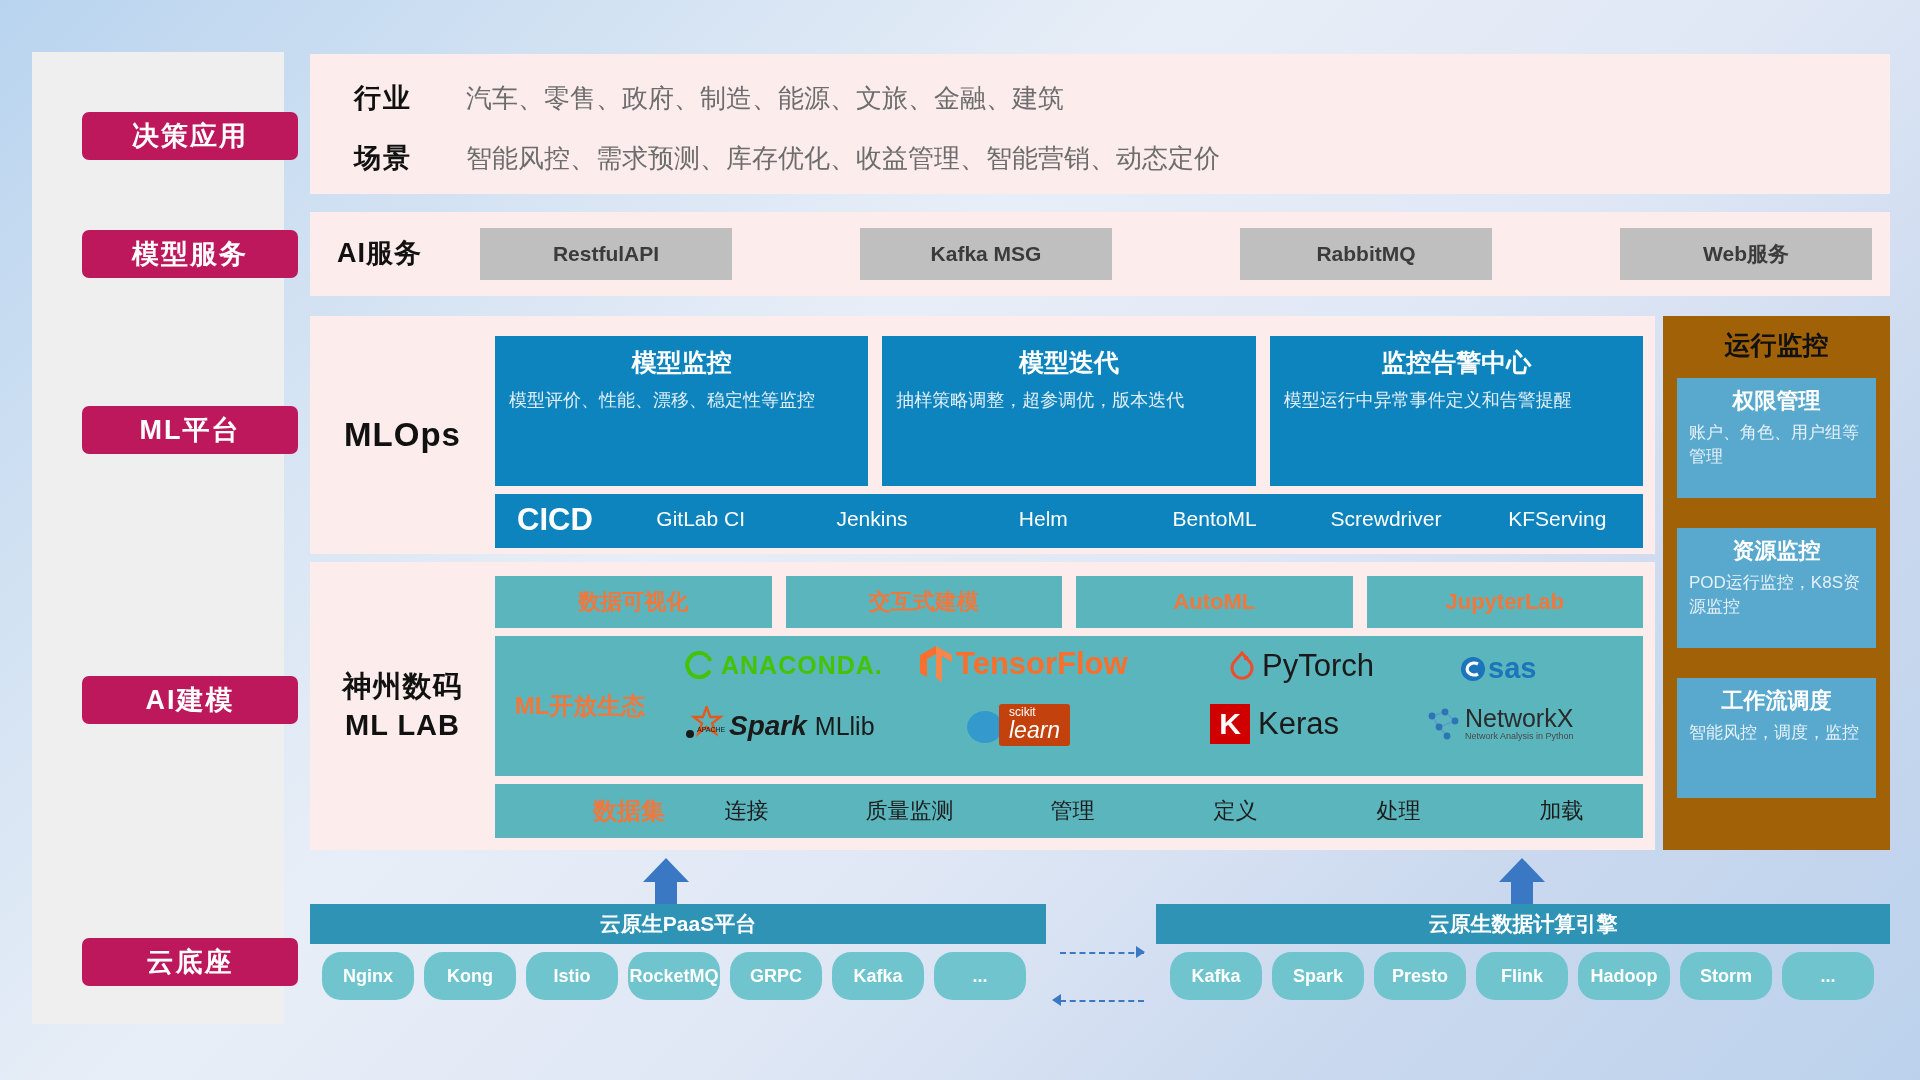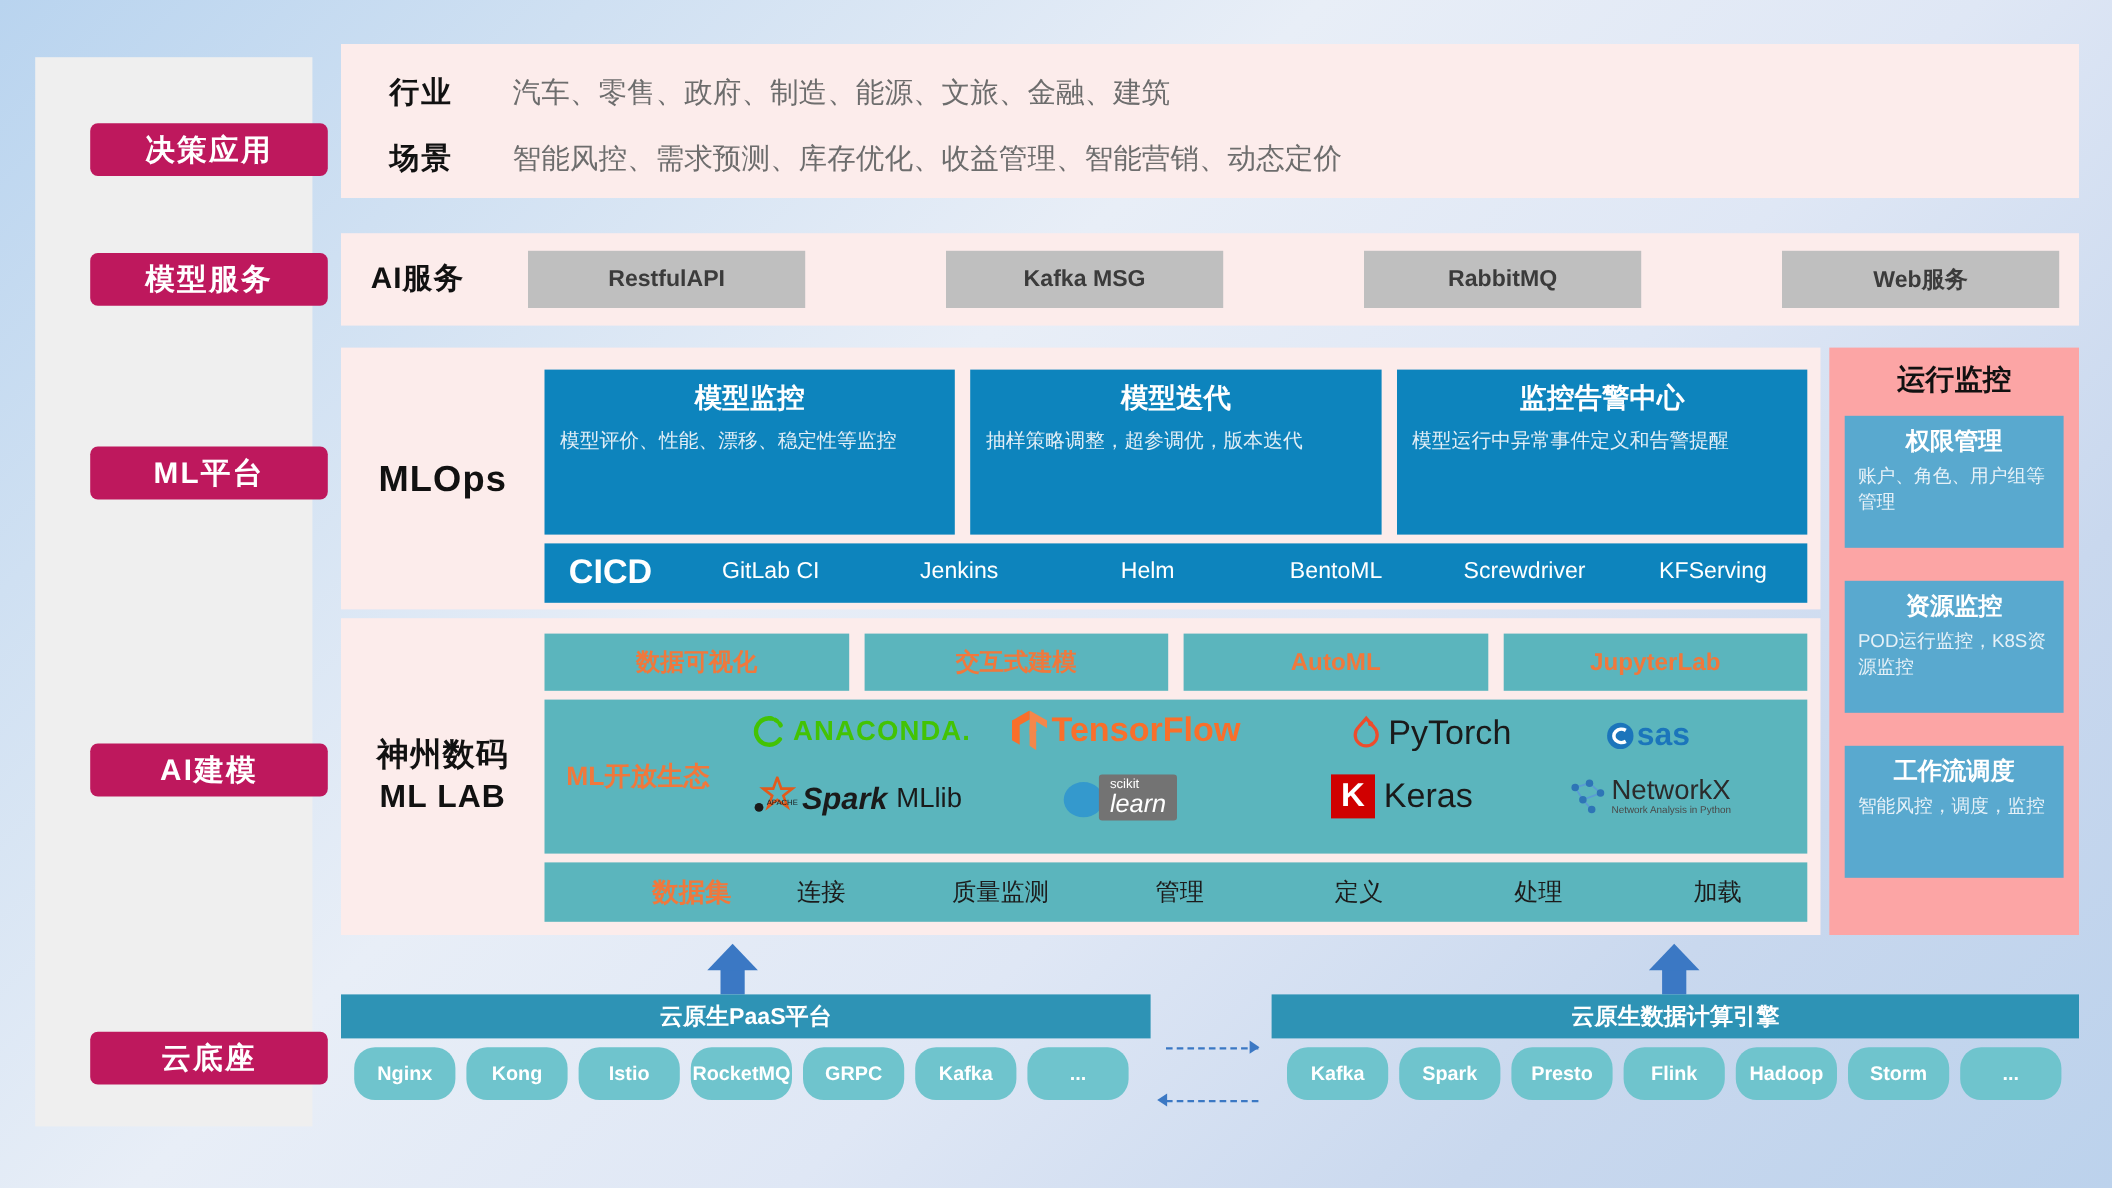--- a/index.html
+++ b/index.html
@@ -32,21 +32,21 @@
     background:#fceceb;
   }
   .band-label{
     position:absolute;
     font-weight:bold;color:#111;
     display:flex;align-items:center;justify-content:center;
     text-align:center;line-height:1.15;
   }
 
   
-  #band-industry{top:40px;width:1580px;height:140px;}
+  #band-industry{top:54px;width:1580px;height:140px;}
   .ind-row{position:absolute;display:flex;align-items:center;}
   .ind-key{width:110px;font-size:27px;font-weight:bold;color:#111;text-align:center;letter-spacing:2px;}
   .ind-val{font-size:26px;color:#6d6d6d;margin-left:28px;white-space:nowrap;}
 
   
   #band-ai{top:212px;width:1580px;height:84px;}
   .ai-label{left:0;top:0;width:139px;height:84px;font-size:27px;letter-spacing:1px;}
   .ai-chips{position:absolute;left:170px;top:16px;right:18px;height:52px;display:flex;gap:0;justify-content:space-between;}
   .ai-chip{
     width:252px;height:52px;background:#bfbfbf;
@@ -87,21 +87,21 @@
 
   .ds-row{
     position:absolute;left:185px;top:222px;right:12px;height:54px;background:#5bb5bd;
     display:flex;align-items:center;
   }
   .ds-label{width:170px;flex:none;color:#f0783c;font-size:24px;font-weight:bold;text-align:right;}
   .ds-items{flex:1;display:flex;}
   .ds-item{flex:1;text-align:center;color:#1c1c1c;font-size:22px;}
 
   
-  #band-monitor{position:absolute;left:1663px;top:316px;width:227px;height:534px;background:#fca5a5;}
+  #band-monitor{position:absolute;left:1663px;top:316px;width:227px;height:534px;background:#a16207;}
   .mon-title{position:absolute;top:12px;left:0;width:100%;text-align:center;font-size:26px;font-weight:bold;color:#111;}
   .mon-card{position:absolute;left:14px;width:199px;background:#59a9cf;padding:8px 12px;box-sizing:border-box;}
   .mon-card-title{color:#fff;font-size:22px;font-weight:bold;text-align:center;}
   .mon-card-desc{color:#e6f1f8;font-size:17px;line-height:1.4;margin-top:5px;}
 
   
   .arrow-up{position:absolute;width:0;height:0;}
   .arrow-shaft{position:absolute;background:#3b78c4;}
   .cloud-bar{
     position:absolute;height:40px;background:#2e93b5;
@@ -251,21 +251,21 @@
             <text x="12" y="26" font-size="7" fill="#1a1a1a" font-family="Liberation Sans, sans-serif">APACHE</text>
           </svg>
           <span class="logo-txt" style="color:#1a1a1a;font-size:28px;margin-left:2px;font-style:italic;">Spark</span>
           <span class="logo-txt" style="color:#1a1a1a;font-size:25px;font-weight:normal;margin-left:8px;">MLlib</span>
         </div>
 
         <div class="logo" style="left:300px;top:68px;">
           <svg width="40" height="40" viewBox="0 0 40 40">
             <ellipse cx="20" cy="22" rx="18" ry="16" fill="#3499cd"></ellipse>
           </svg>
-          <span style="position:relative;display:inline-block;margin-left:-6px;background:#737373;padding:2px 10px 4px 10px;border-radius:3px;">
+          <span style="position:relative;display:inline-block;margin-left:-6px;background:#c2410c;padding:2px 10px 4px 10px;border-radius:3px;">
             <span style="display:block;color:#fff;font-size:12px;line-height:1;">scikit</span>
             <span style="display:block;color:#fff;font-size:23px;line-height:1.05;font-style:italic;">learn</span>
           </span>
         </div>
 
         <div class="logo" style="left:545px;top:68px;">
           <span style="display:inline-flex;align-items:center;justify-content:center;width:40px;height:40px;background:#d00000;color:#fff;font-size:30px;font-weight:bold;">
               <span>K</span>
             </span>
           <span class="logo-txt" style="color:#1a1a1a;font-size:31px;margin-left:8px;font-weight:normal;">Keras</span>

